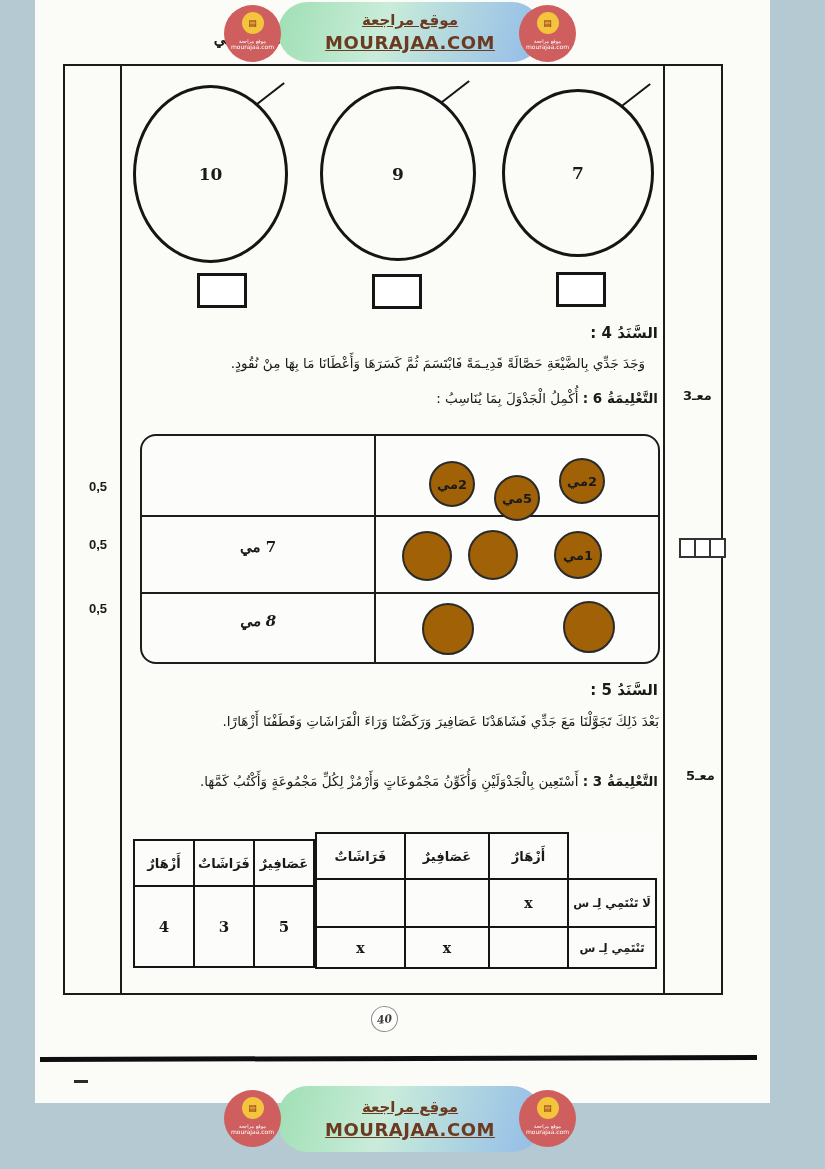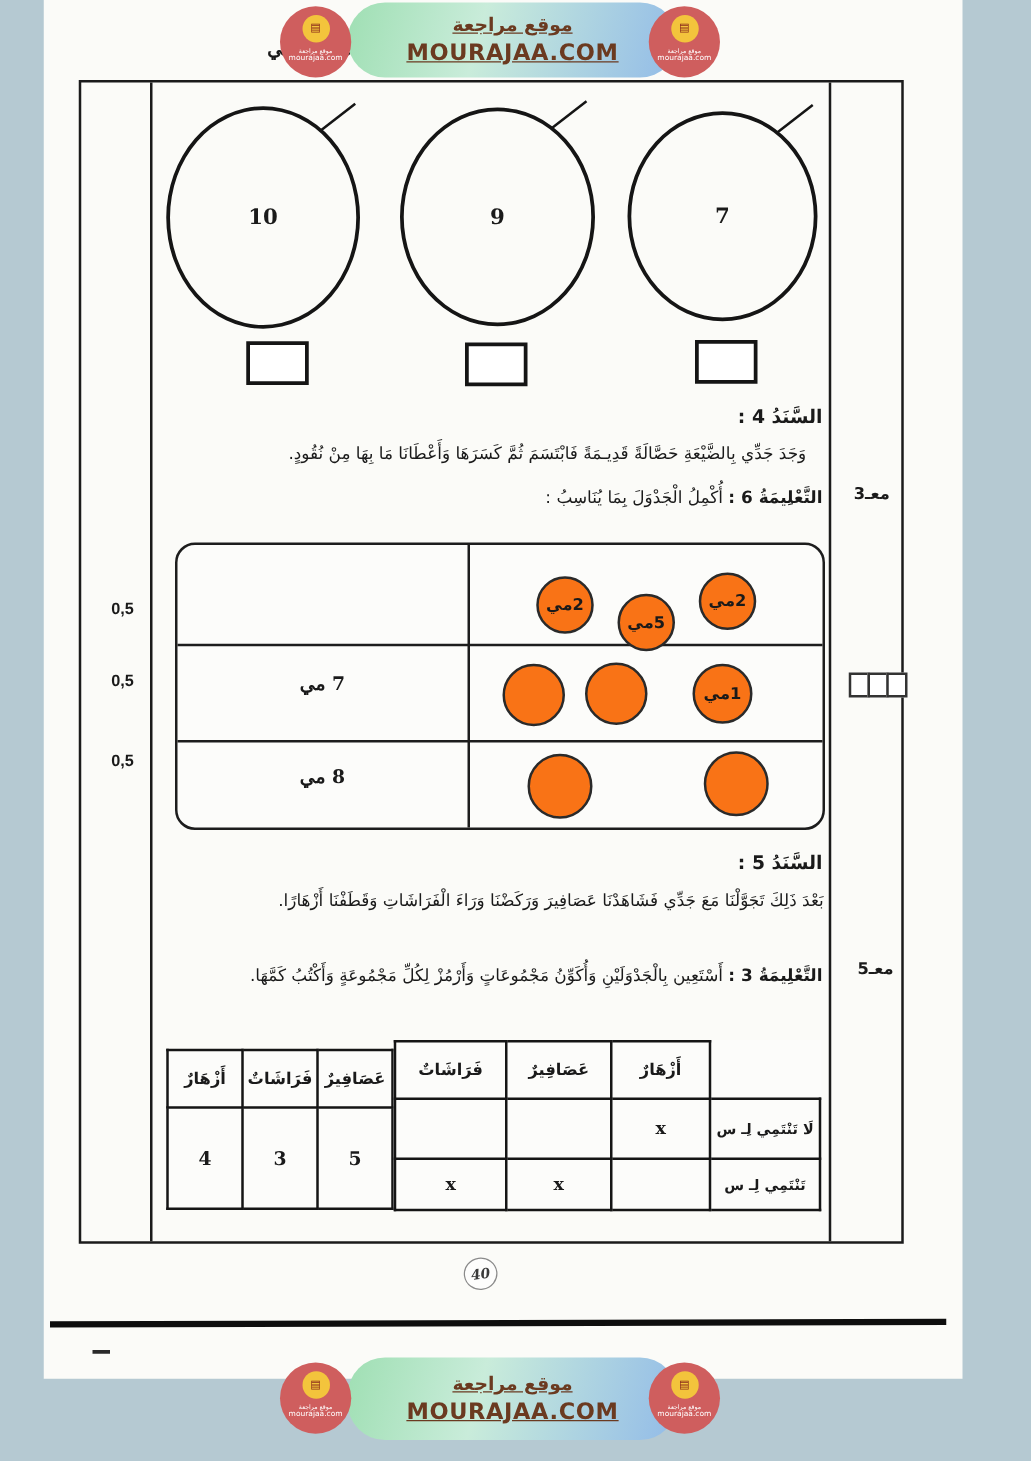--- a/index.html
+++ b/index.html
@@ -66,22 +66,22 @@
 
   
   .money-table{position:absolute;left:140px;top:434px;width:516px;height:226px;
                border:2.5px solid #1d1d1d;border-radius:16px;background:#fcfcfa;}
   .mt-vline{position:absolute;left:232px;top:0;bottom:0;border-left:2.5px solid #1d1d1d;}
   .mt-hline{position:absolute;left:0;right:0;border-top:2.5px solid #1d1d1d;}
   .mt-h1{top:79px;} .mt-h2{top:156px;}
   .mt-total{position:absolute;left:0;width:232px;text-align:center;direction:rtl;
             font-size:15px;font-weight:600;font-family:"DejaVu Serif",serif;}
   .mt-t1{top:462px;margin-top:-434px;top:28px;} 
-  .mt-t1{top:28px;} .mt-t2{top:102px;} .mt-t3{top:176px;}
-  .coin{position:absolute;border:2px solid #2a2a2a;border-radius:50%;background:#f97316;
+  .mt-t1{top:28px;} .mt-t2{top:102px;} .mt-t3{top:176px;font-style:italic;}
+  .coin{position:absolute;border:2px solid #2a2a2a;border-radius:50%;background:#a16207;
         display:flex;align-items:center;justify-content:center;direction:rtl;
         font-size:13px;font-weight:600;}
   .coin-r1a{left:417px;top:22px;width:42px;height:42px;}
   .coin-r1b{left:352px;top:39px;width:42px;height:42px;}
   .coin-r1c{left:287px;top:25px;width:42px;height:42px;}
   .coin-r2a{left:412px;top:95px;width:44px;height:44px;}
   .coin-r2e1{left:326px;top:94px;width:46px;height:46px;}
   .coin-r2e2{left:260px;top:95px;width:46px;height:46px;}
   .coin-r3e1{left:421px;top:165px;width:48px;height:48px;}
   .coin-r3e2{left:280px;top:167px;width:48px;height:48px;}

